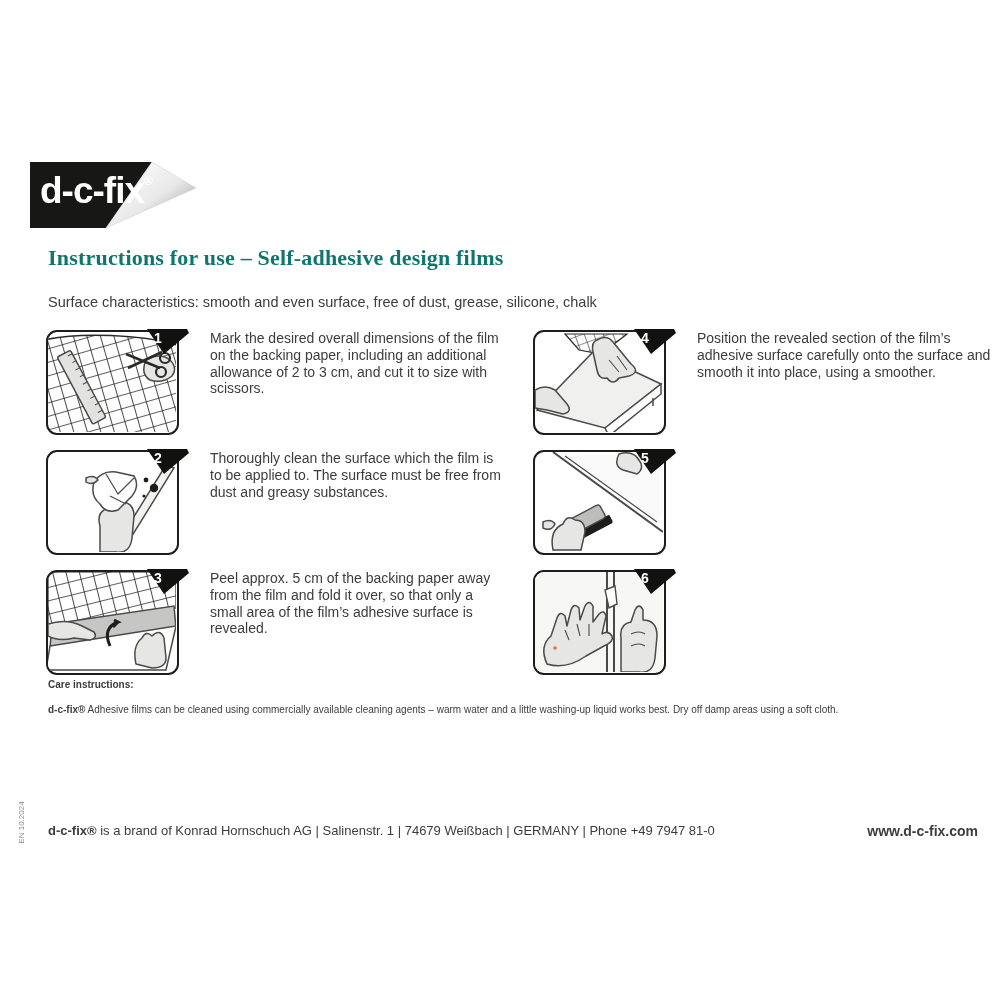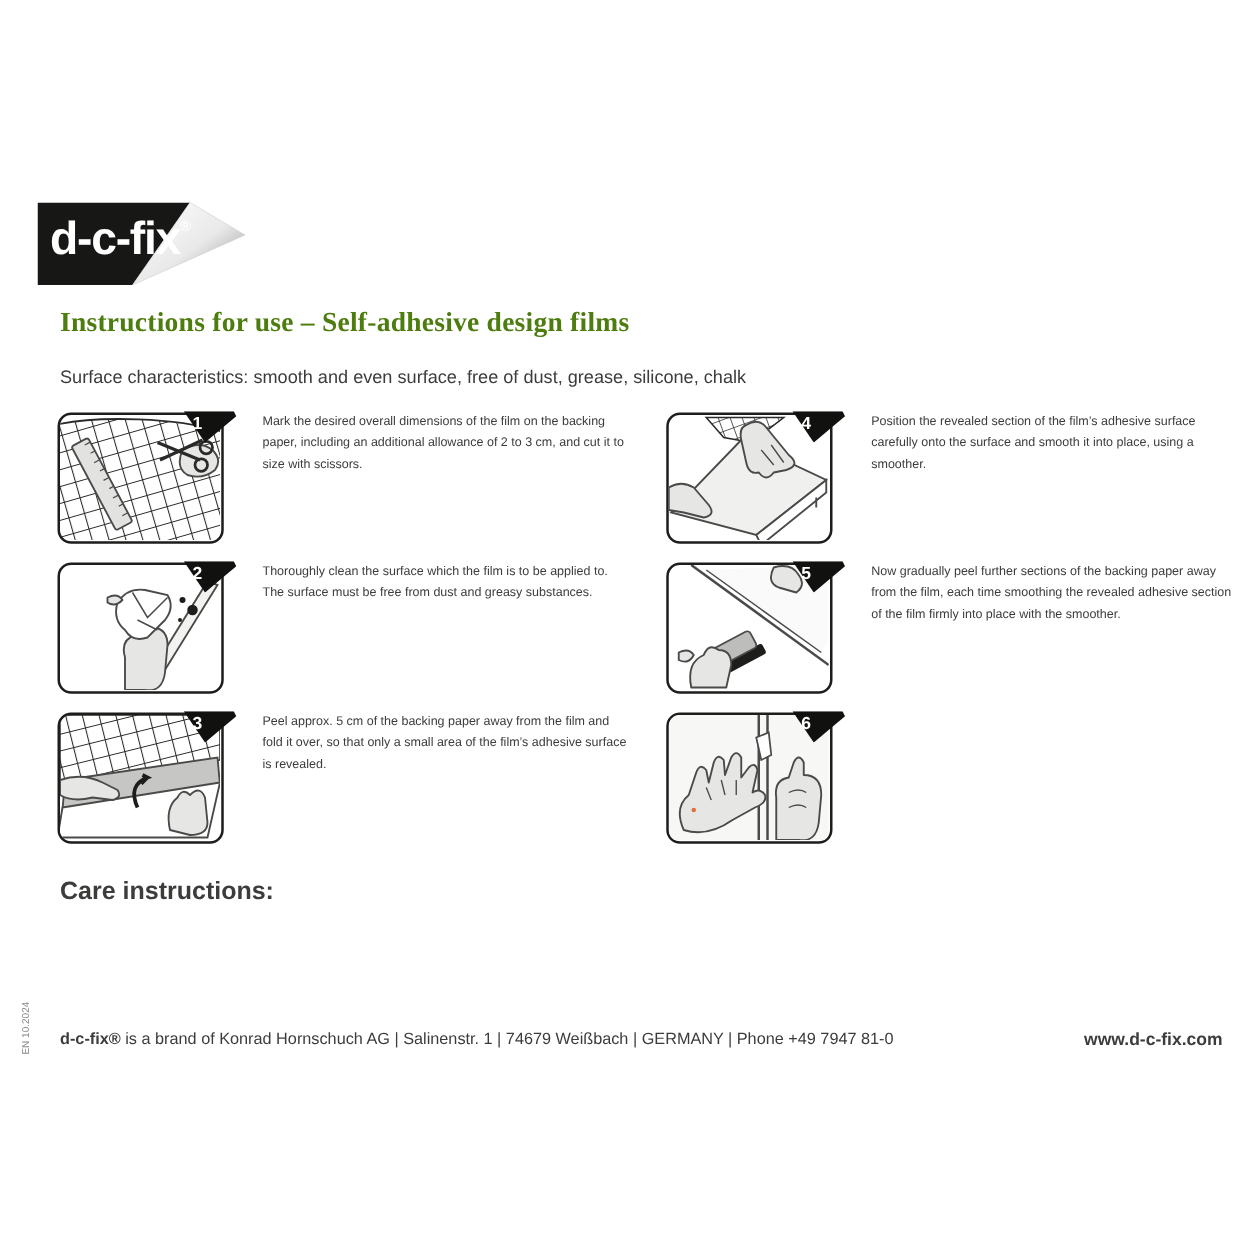--- a/index.html
+++ b/index.html
@@ -13,44 +13,44 @@
   .logo svg{position:absolute;left:0;top:0;}
   .logo .brand{
     position:absolute;left:10px;top:8px;color:#fff;font-weight:bold;
     font-size:37px;letter-spacing:-1px;font-family:"Liberation Sans",sans-serif;
   }
   .logo .reg{font-size:12px;vertical-align:18px;letter-spacing:0;}
   
   .title{
     position:absolute;left:48px;top:245px;
     font-family:"Liberation Serif","DejaVu Serif",serif;
-    font-weight:bold;font-size:22px;color:#4d7c0f;letter-spacing:.2px;
+    font-weight:bold;font-size:22px;color:#0f766e;letter-spacing:.2px;
   }
   .subtitle{position:absolute;left:48px;top:294px;font-size:14.5px;color:#3c3c3b;}
   
   .step{position:absolute;display:flex;align-items:flex-start;}
   .thumb-wrap{position:relative;width:133px;height:105px;flex:0 0 auto;}
   .thumb{
     width:133px;height:105px;border:2.5px solid #1d1d1b;border-radius:11px;
     box-sizing:border-box;overflow:hidden;background:#fff;
   }
   .thumb svg{display:block;}
   .badge{position:absolute;top:-1px;right:-10px;width:42px;height:25px;}
   .badge svg{position:absolute;left:0;top:0;}
   .badge span{
     position:absolute;left:7px;top:1px;color:#fff;font-weight:bold;font-size:14px;
   }
   .step-text{
-    margin-left:31px;width:294px;font-size:10px;line-height:16.8px;color:#3c3c3b;
+    margin-left:31px;width:294px;font-size:14px;line-height:16.8px;color:#3c3c3b;
   }
   
   .col-l{left:46px;}  .col-r{left:533px;}
   .row-1{top:330px;}  .row-2{top:450px;}  .row-3{top:570px;}
   
-  .care{position:absolute;left:48px;top:704px;width:932px;font-size:20px;line-height:18.5px;}
+  .care{position:absolute;left:48px;top:676px;width:932px;font-size:10px;line-height:18.5px;}
   .care .head{font-weight:bold;margin-bottom:6px;}
   .care b{font-weight:bold;}
   
   .footer-left{position:absolute;left:48px;top:823px;font-size:13px;color:#3c3c3b;}
   .footer-left b{font-weight:bold;}
   .footer-right{position:absolute;right:22px;top:823px;font-size:14px;font-weight:bold;color:#3c3c3b;}
   .edition{
     position:absolute;left:-9px;top:818px;font-size:8px;color:#8a8a8a;
     transform:rotate(-90deg);transform-origin:center;width:60px;text-align:center;
   }
@@ -204,21 +204,20 @@
         <path class="hand" d="M8,70 q8,-4 12,2 q-4,8 -12,4 Z"></path>
       </svg>
     </div>
     <div class="badge">
       <svg width="42" height="25" viewBox="0 0 42 25">
           <polygon points="0,0 40,0 42,4 17,25" fill="#111110"></polygon>
         </svg>
       <span>5</span>
     </div>
   </div>
-  <div class="step-text">Now gradually peel further sections of the backing paper away from the film, each time smoothing the revealed adhesive section of the film firmly into place with the smoother.</div>
 </div>
 
 <div class="step col-r row-3">
   <div class="thumb-wrap">
     <div class="thumb">
       <svg width="128" height="100" viewBox="0 0 128 100">
         <rect x="0" y="0" width="128" height="100" fill="#f7f7f6"></rect>
         <path d="M72,0 V100 M79,0 V100" stroke="#4a4a49" stroke-width="2" fill="none"></path>
         <polygon points="70,18 80,14 82,32 74,36" fill="#ffffff" stroke="#4a4a49" stroke-width="1.4"></polygon>
         <g>
@@ -236,17 +235,18 @@
       <svg width="42" height="25" viewBox="0 0 42 25">
           <polygon points="0,0 40,0 42,4 17,25" fill="#111110"></polygon>
         </svg>
       <span>6</span>
     </div>
   </div>
 </div>
 
 <div class="care">
   <div class="head">Care instructions:</div>
+  <div><b>d-c-fix®</b><span> Adhesive films can be cleaned using commercially available cleaning agents – warm water and a little washing-up liquid works best. Dry off damp areas using a soft cloth.</span></div>
 </div>
 
 <div class="footer-left"><b>d-c-fix®</b><span> is a brand of Konrad Hornschuch AG | Salinenstr. 1 | 74679 Weißbach | GERMANY | Phone +49 7947 81-0</span></div>
 <div class="footer-right">www.d-c-fix.com</div>
 <div class="edition">EN 10.2024</div>
 
 </body></html>

